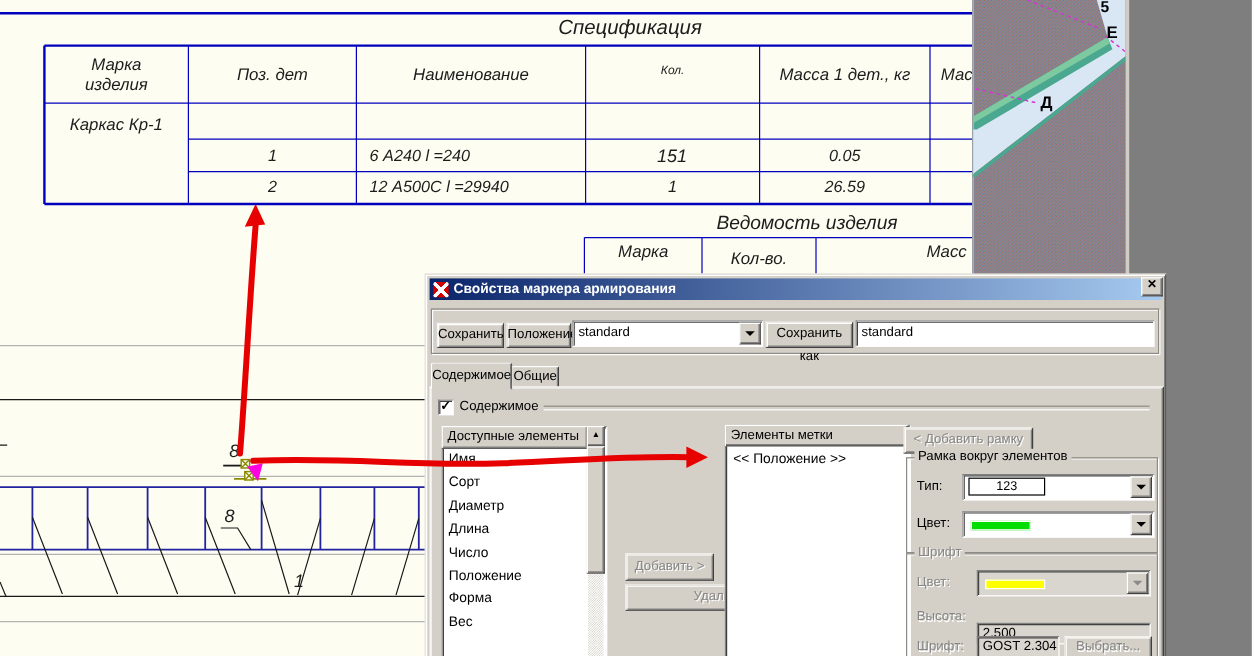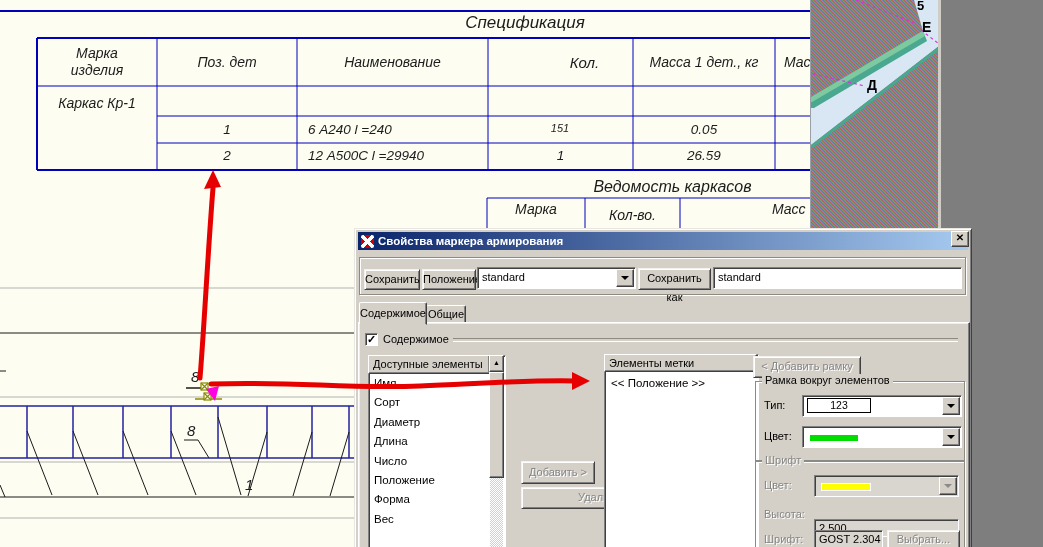--- a/index.html
+++ b/index.html
@@ -115,37 +115,37 @@
       </g>
       <polygon points="206,389 219,386 215,401" fill="#ff00e0"></polygon>
     </g>
   </svg>
 
   <div class="cad c" style="left:425px;top:13px;width:200px;font-size:17px;">Спецификация</div>
 
   <div class="cad c" style="left:52px;top:45px;width:90px;font-size:14px;white-space:normal;line-height:17px;">Марка изделия</div>
   <div class="cad c" style="left:157px;top:54px;width:140px;font-size:14px;">Поз. дет</div>
   <div class="cad c" style="left:297px;top:54px;width:191px;font-size:14px;">Наименование</div>
-  <div class="cad c" style="left:488px;top:54px;width:145px;font-size:15px;padding-left:24px;">Кол.</div>
+  <div class="cad c" style="left:488px;top:54px;width:145px;font-size:10px;">Кол.</div>
   <div class="cad c" style="left:633px;top:54px;width:142px;font-size:14px;">Масса 1 дет., кг</div>
   <div class="cad" style="left:784px;top:54px;font-size:14px;">Мас</div>
 
   <div class="cad c" style="left:47px;top:95px;width:100px;font-size:14px;">Каркас Кр-1</div>
 
   <div class="cad c" style="left:157px;top:122px;width:140px;font-size:13.5px;">1</div>
   <div class="cad" style="left:308px;top:122px;font-size:13.5px;">6 А240 l =240</div>
-  <div class="cad c" style="left:488px;top:122px;width:144px;font-size:11px;">151</div>
+  <div class="cad c" style="left:488px;top:122px;width:144px;font-size:15px;">151</div>
   <div class="cad c" style="left:633px;top:122px;width:142px;font-size:13.5px;">0.05</div>
 
   <div class="cad c" style="left:157px;top:148px;width:140px;font-size:13.5px;">2</div>
   <div class="cad" style="left:308px;top:148px;font-size:13.5px;">12 А500С l =29940</div>
   <div class="cad c" style="left:488px;top:148px;width:145px;font-size:13.5px;">1</div>
   <div class="cad c" style="left:633px;top:148px;width:142px;font-size:13.5px;">26.59</div>
 
-  <div class="cad c" style="left:565px;top:178px;width:215px;font-size:16px;">Ведомость каркасов</div>
+  <div class="cad c" style="left:565px;top:178px;width:215px;font-size:16px;">Ведомость изделия</div>
   <div class="cad c" style="left:487px;top:201px;width:98px;font-size:14px;">Марка</div>
   <div class="cad c" style="left:585px;top:207px;width:95px;font-size:14px;">Кол-во.</div>
   <div class="cad" style="left:772px;top:201px;font-size:14px;">Масс</div>
 
   <div class="cad" style="left:191px;top:368px;font-size:15px;">8</div>
   <div class="cad" style="left:187px;top:422px;font-size:15px;">8</div>
   <div class="cad" style="left:245px;top:476px;font-size:15px;">1</div>
 
   <div class="view3d">
     <svg width="128" height="300">

